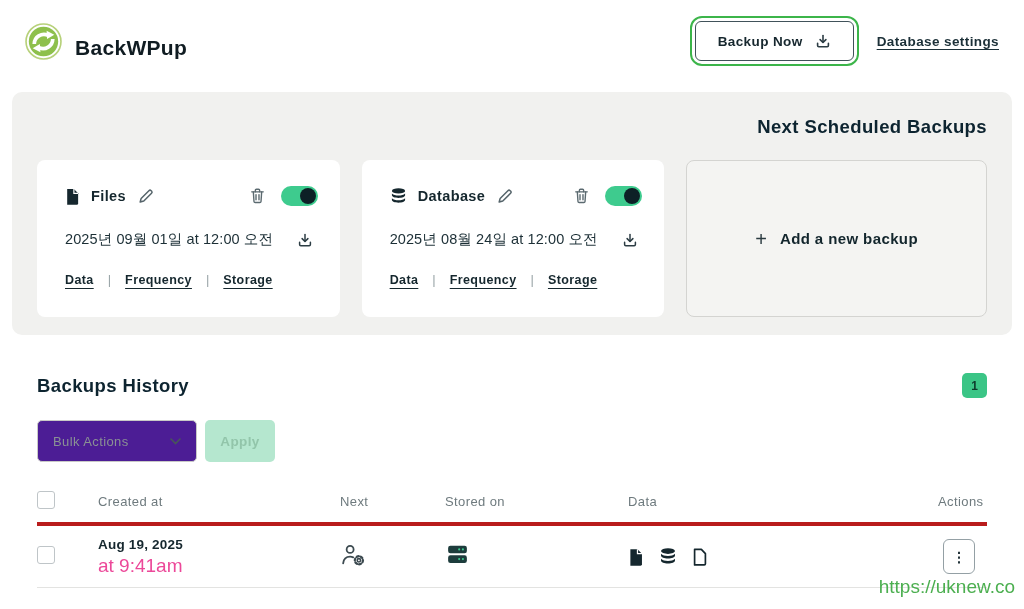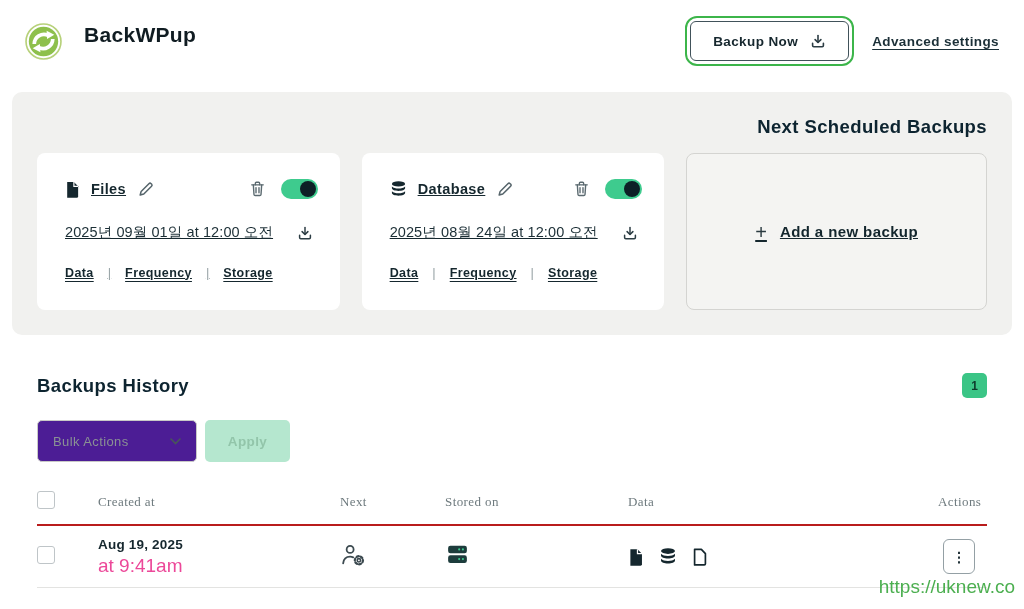--- a/index.html
+++ b/index.html
@@ -12,21 +12,21 @@
     overflow: hidden;
   }
 
   
   .header {
     height: 72px;
     display: flex;
     align-items: center;
     padding: 10px 25px 0 25px;
   }
-  .logo-wrap { display: flex; align-items: flex-start; gap: 22px; margin-right: auto; }
+  .logo-wrap { display: flex; align-items: flex-end; gap: 13px; margin-right: auto; }
   .app-title { font-size: 21px; font-weight: 800; letter-spacing: 0.3px; color: #101c22; }
 
   .backup-now-outline {
     border: 2px solid #3cb54a;
     border-radius: 12px;
     padding: 3px;
     margin-right: 18px;
   }
   .backup-now-btn {
     display: flex; align-items: center; gap: 12px;
@@ -53,21 +53,21 @@
     height: 243px;
     background: #f1f1ef;
     border-radius: 10px;
     padding: 24px 25px;
     text-align: right;
   }
   .section-title {
     font-size: 18.5px; font-weight: 800; letter-spacing: 0.4px;
     color: #0d2430;
   }
-  .cards { display: flex; gap: 22px; margin-top: 15px; text-decoration: underline; }
+  .cards { display: flex; gap: 22px; margin-top: 22px; }
   .card {
     width: 313px; height: 157px;
     background: #fff;
     border-radius: 8px;
     padding: 26px 22px 0 28px;
   }
   .card-head { display: flex; align-items: center; gap: 11px; }
   .card-name { font-weight: 800; font-size: 14.5px; letter-spacing: 0.4px; }
   .edit-btn { display: flex; align-items: center; cursor: pointer; }
   .card-head-right { margin-left: auto; display: flex; align-items: center; gap: 16px; }
@@ -130,39 +130,38 @@
     width: 160px; height: 42px;
     background: #4c1d95;
     border: 1px solid #c9c9c7;
     border-radius: 5px;
     display: flex; align-items: center; justify-content: space-between;
     padding: 0 15px;
     font-size: 13px; letter-spacing: 0.4px; color: #8a9194;
     cursor: pointer;
   }
   .apply-btn {
-    width: 85px; height: 42px;
+    width: 70px; height: 42px;
     background: #b5e7cf;
     border: none; border-radius: 5px;
     font-family: "Liberation Sans", sans-serif;
     font-size: 13.5px; font-weight: bold; letter-spacing: 0.4px;
     color: #92c5aa;
   }
 
   .table { margin-top: 18px; }
   .t-row {
     display: grid;
     grid-template-columns: 61px 242px 105px 183px 310px 1fr;
     align-items: center;
   }
   .t-head {
     height: 46px;
     color: #6e7a7e; font-size: 13px; letter-spacing: 0.4px;
-    border-bottom: 2px solid #b91c1c;
-    font-family: Liberation Serif, serif;
+    border-bottom: 4px solid #b91c1c;
   }
   .t-body-row { height: 62px; border-bottom: 1px solid #e3e3e1; }
   .cell-right { text-align: right; padding-right: 12px; }
   .checkbox {
     width: 18px; height: 18px;
     border: 1px solid #bfc5c8;
     border-radius: 3px;
     background: #fff;
     cursor: pointer;
   }
@@ -211,21 +210,21 @@
       <span style="display:flex;">
         <svg width="16" height="16" viewBox="0 0 16 16" fill="none" stroke="#2c3d44" stroke-width="1.6" stroke-linecap="round" stroke-linejoin="round">
           <path d="M8 2.5v6.8"></path>
             <path d="M5.1 6.6 8 9.5l2.9-2.9"></path>
           <path d="M2.6 10.3v2.2a1.2 1.2 0 0 0 1.2 1.2h8.4a1.2 1.2 0 0 0 1.2-1.2v-2.2"></path>
         </svg>
       </span>
     </button>
   </div>
 
-  <a class="advanced-link">Advanced settings</a>
+  <a class="advanced-link">Database settings</a>
 </div>
 
 <div class="scheduled-section">
   <div class="section-title">Next Scheduled Backups</div>
 
   <div class="cards">
 
     <div class="card">
       <div class="card-head">
         <span style="display:flex;">

